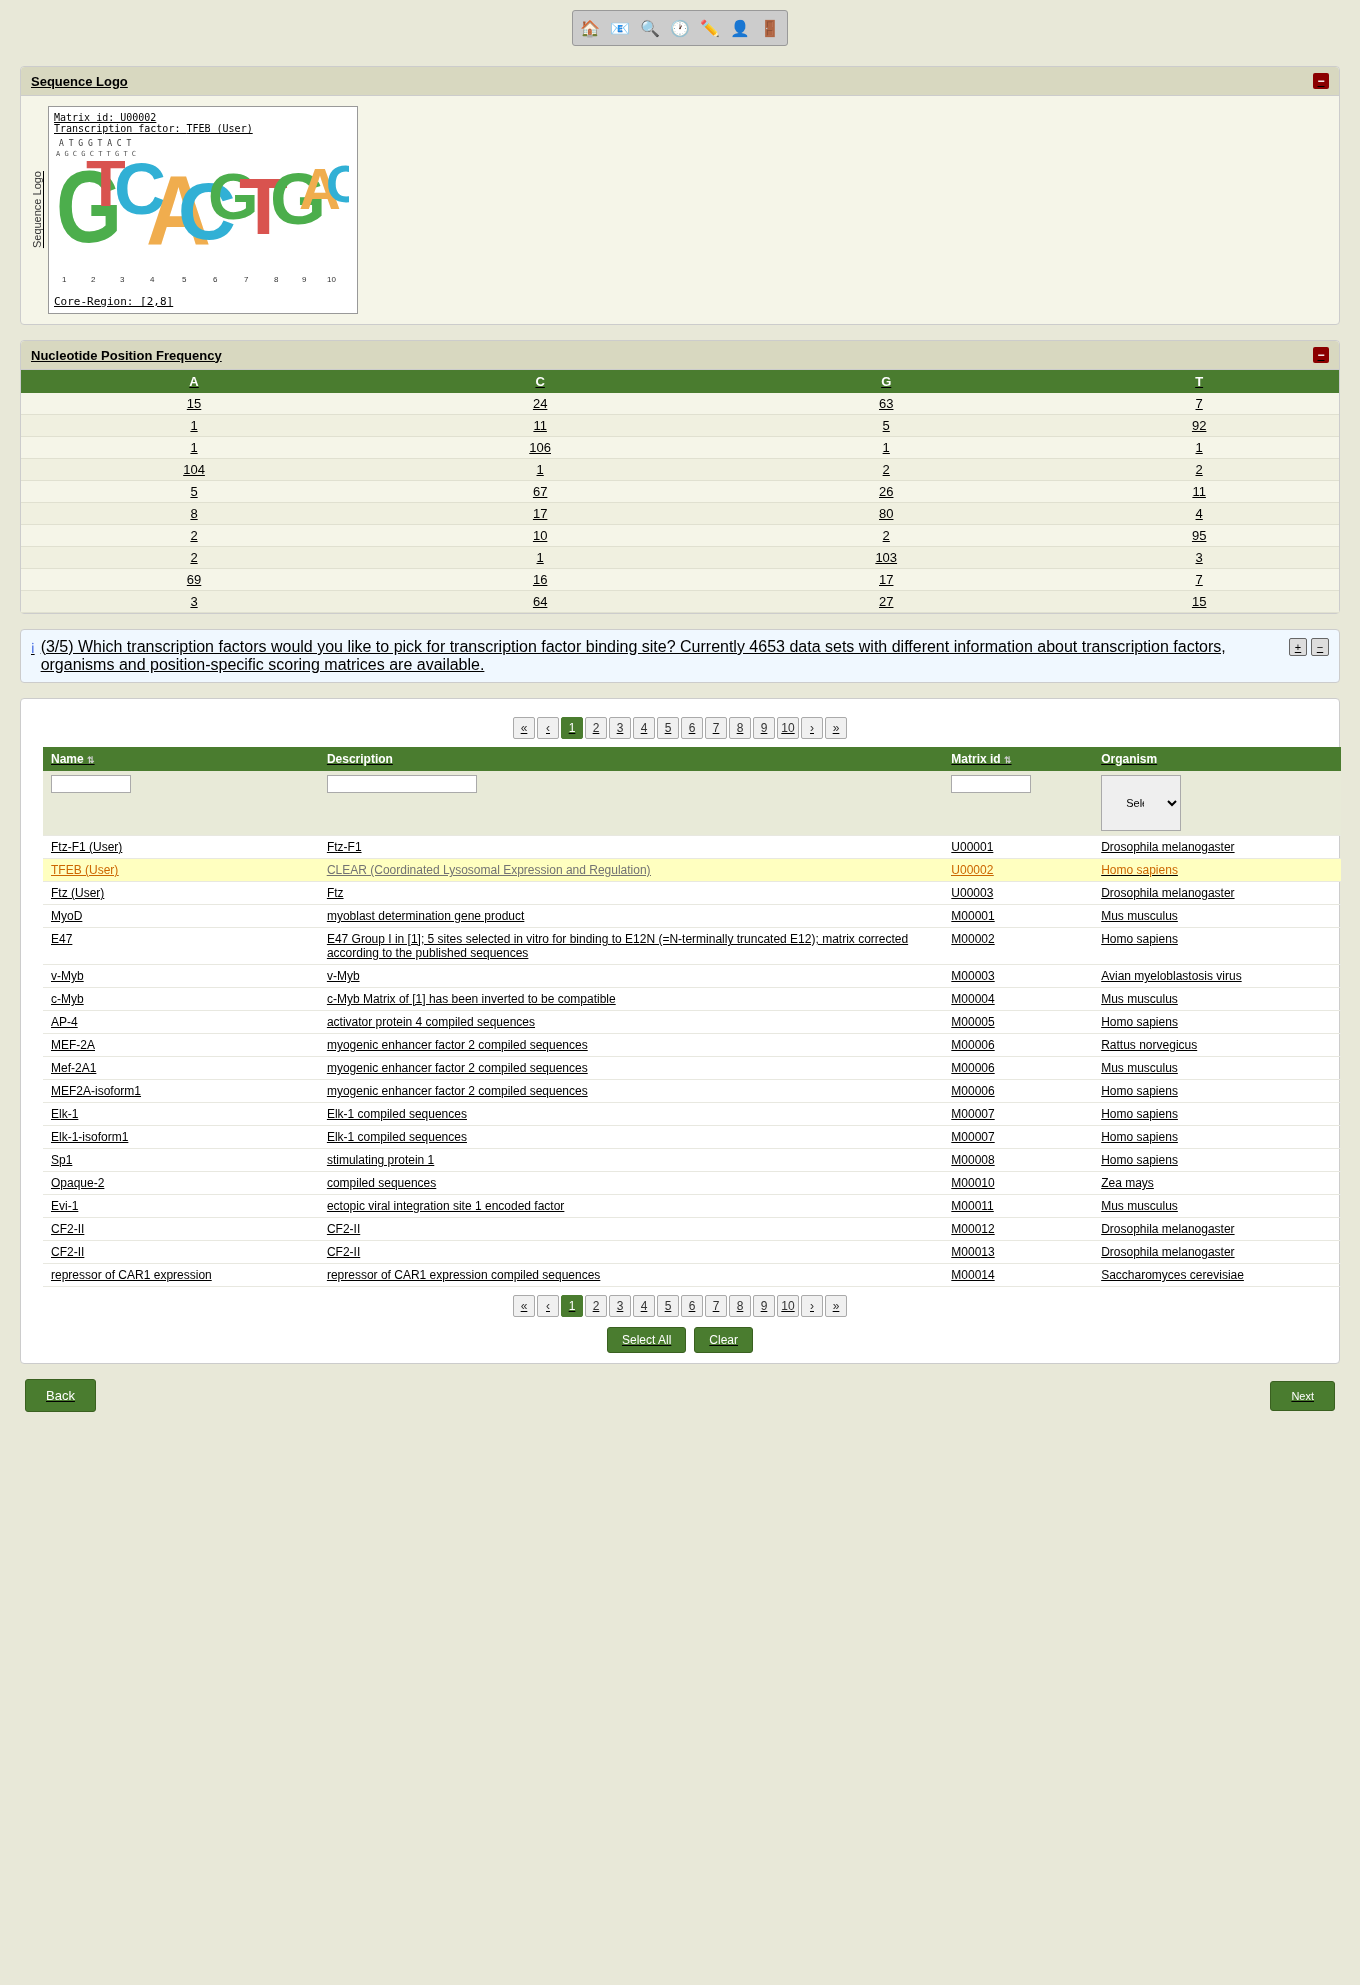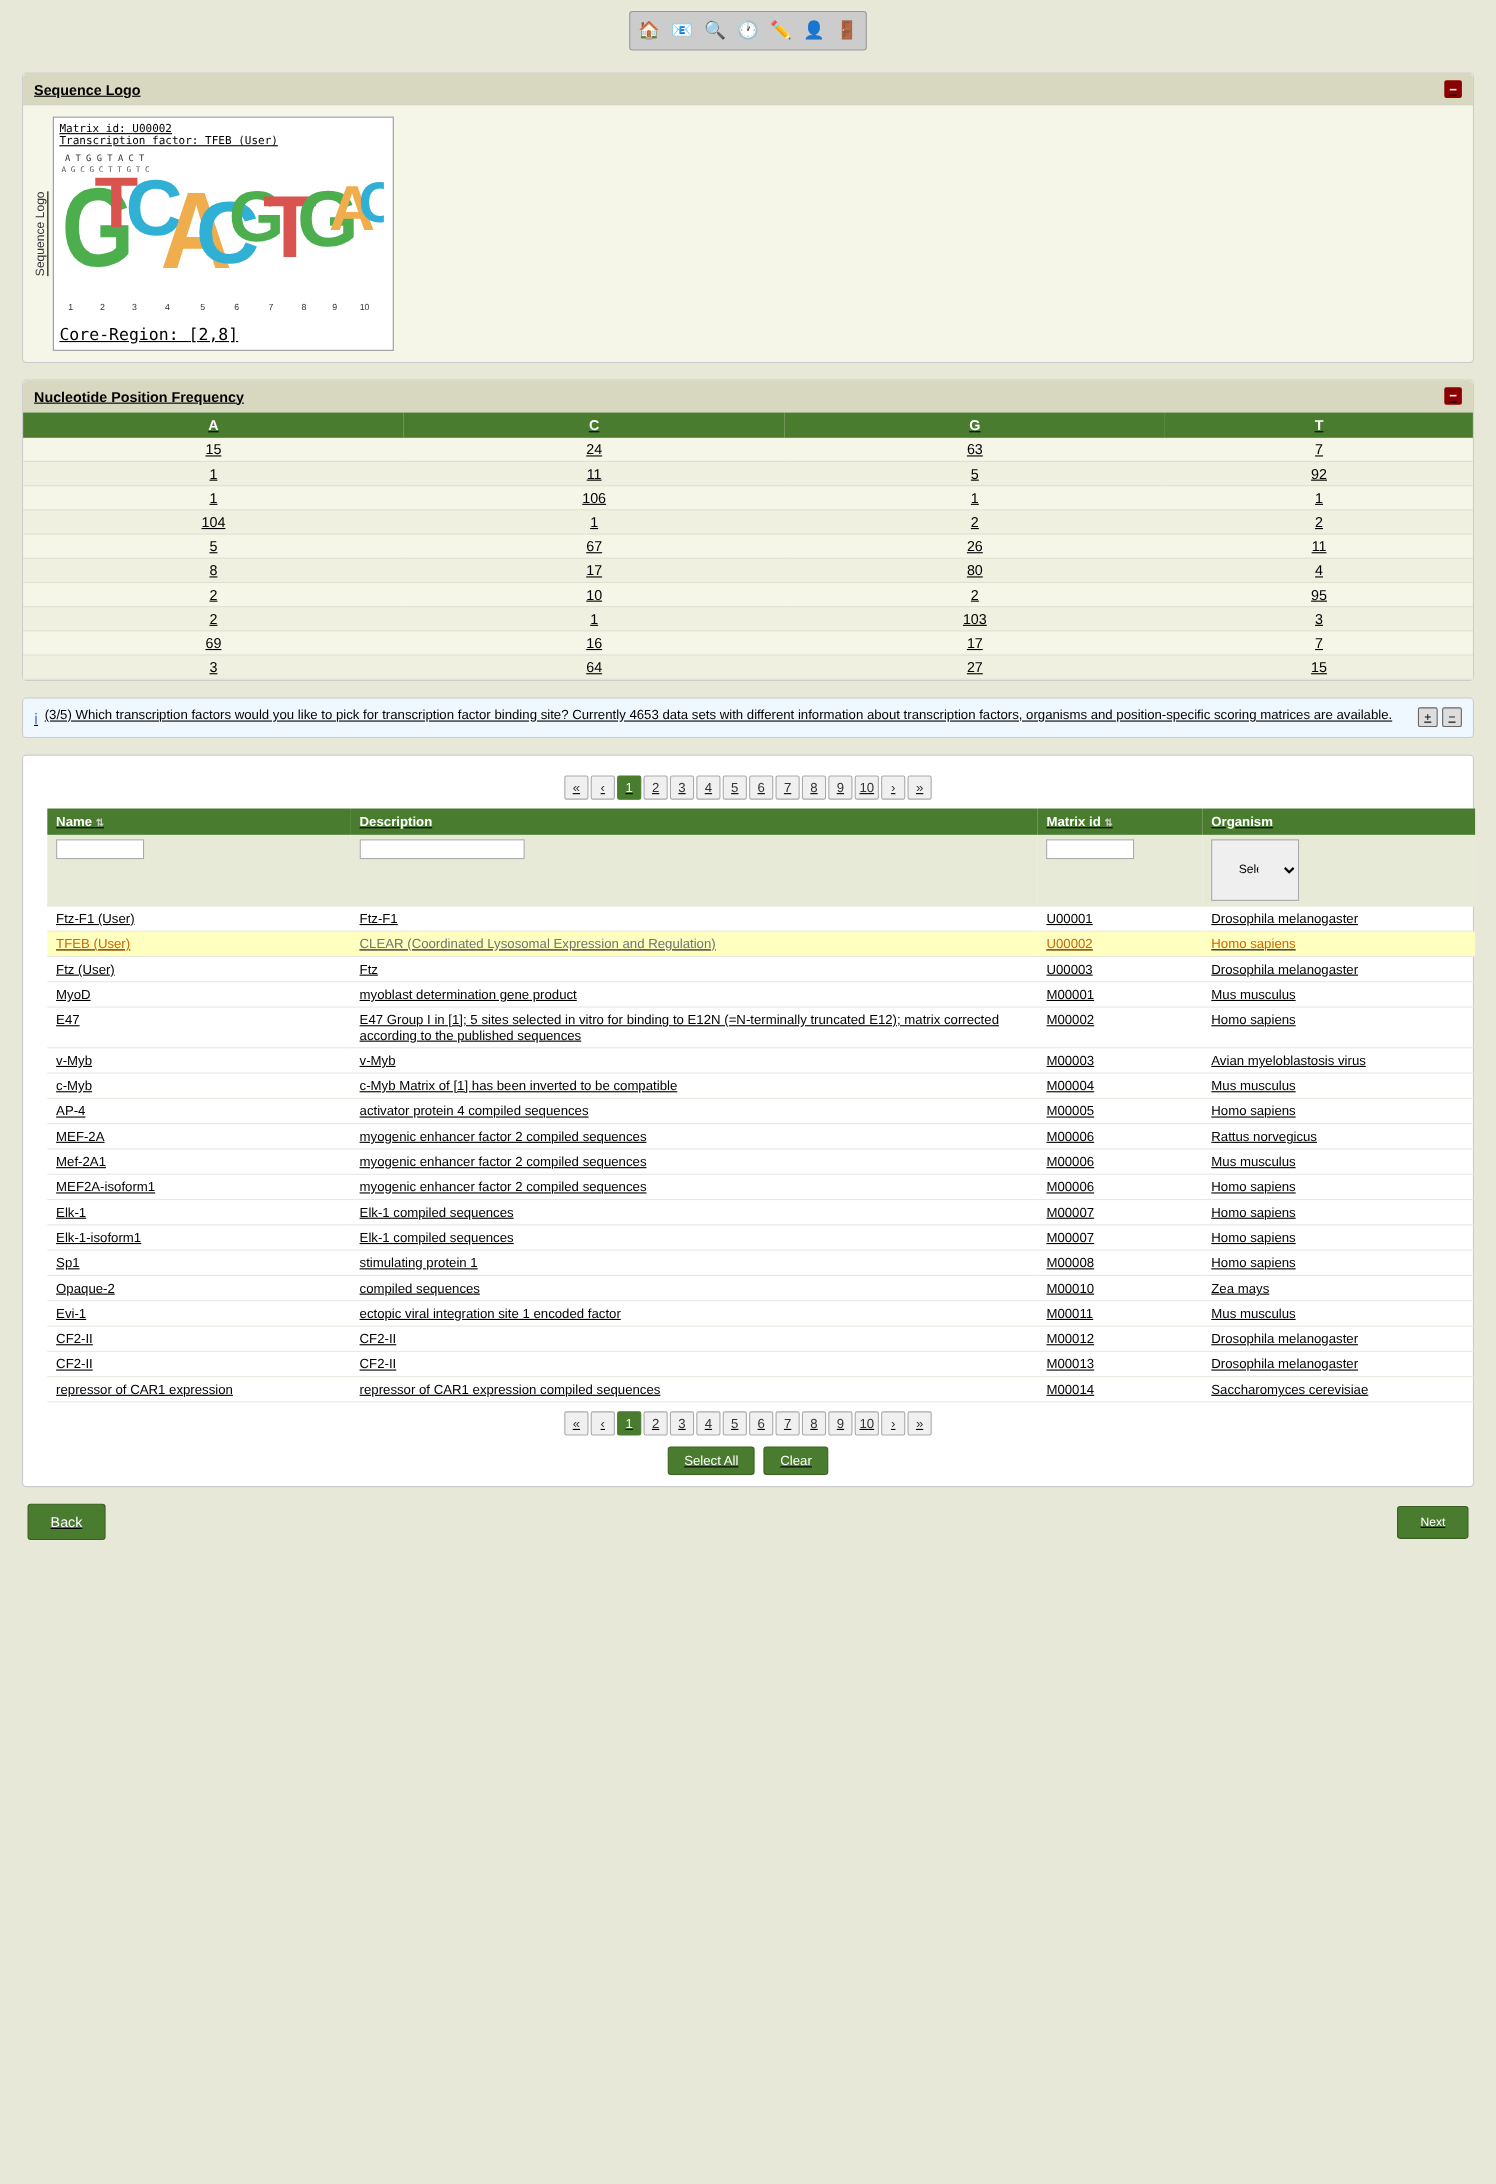--- a/index.html
+++ b/index.html
@@ -93,21 +93,21 @@
       border: 1px solid #999;
       background: white;
       padding: 5px;
       width: 310px;
     }
     .logo-box .matrix-info {
       font-size: 10px;
       font-family: monospace;
     }
     .core-region {
-      font-size: 15px;
+      font-size: 11px;
       font-family: monospace;
       margin-top: 3px;
     }
     
     .freq-table {
       width: 100%;
       border-collapse: collapse;
     }
     .freq-table th {
       background: #4a7c2f;
@@ -131,21 +131,21 @@
       display: flex;
       align-items: flex-start;
       gap: 6px;
     }
     .info-icon {
       color: #4169e1;
       font-size: 14px;
       flex-shrink: 0;
     }
     .info-text {
-      font-size: 12px;
+      font-size: 16px;
       flex: 1;
     }
     .info-actions {
       display: flex;
       gap: 4px;
     }
     .btn-small {
       width: 18px;
       height: 18px;
       font-size: 11px;

